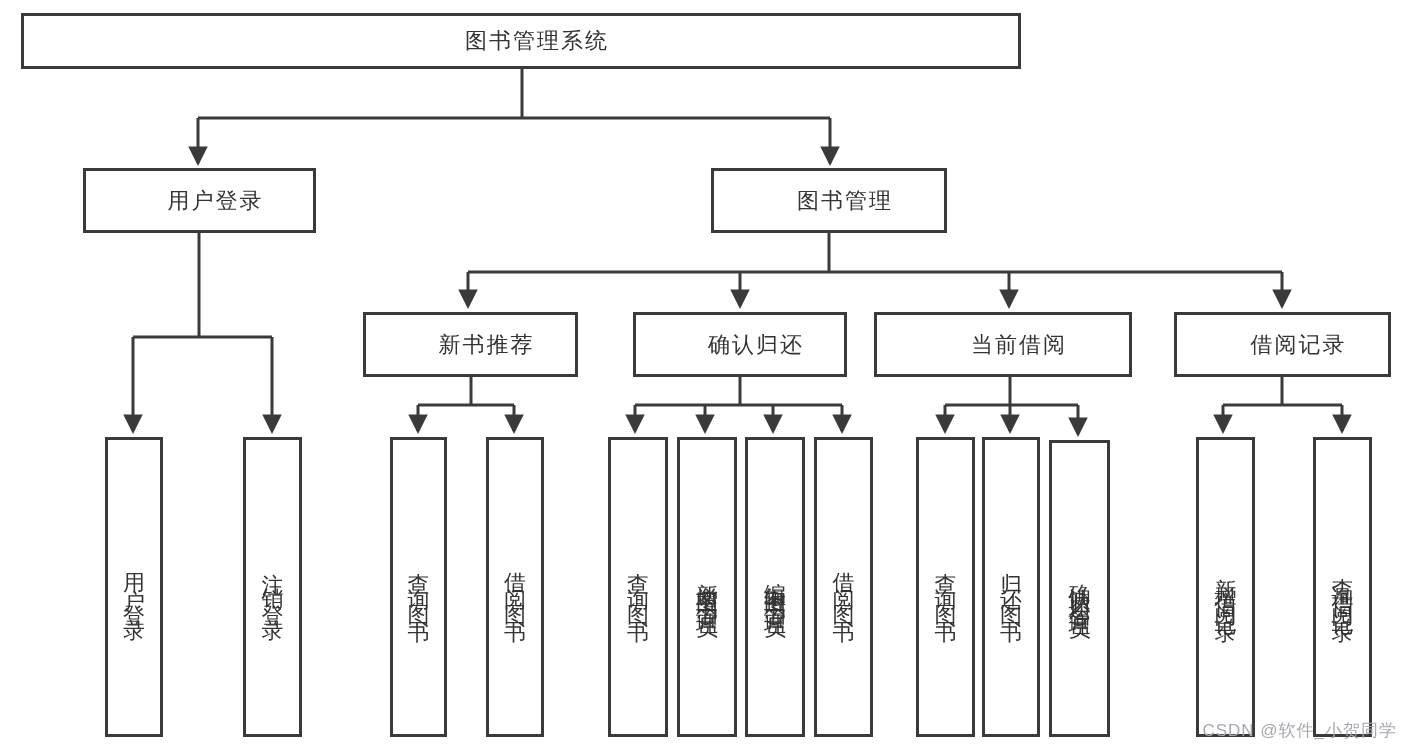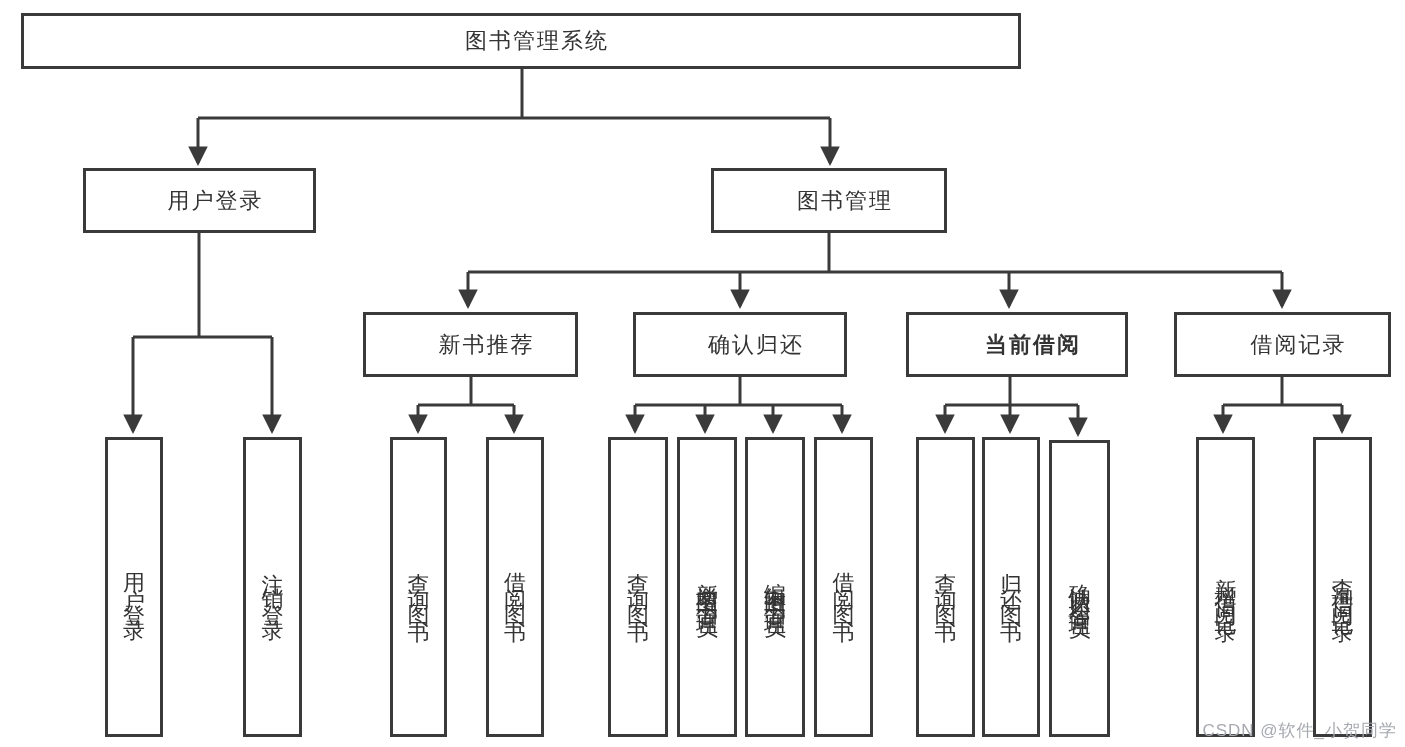--- a/index.html
+++ b/index.html
@@ -105,21 +105,21 @@
     </g>
   </svg>
 
   <div class="node" style="left:21px;top:13px;width:1000px;height:56px;">图书管理系统</div>
 
   <div class="node" style="left:83px;top:168px;width:233px;height:65px;">用户登录</div>
   <div class="node" style="left:711px;top:168px;width:236px;height:65px;">图书管理</div>
 
   <div class="node" style="left:363px;top:312px;width:215px;height:65px;text-align:right;">新书推荐</div>
   <div class="node" style="left:633px;top:312px;width:214px;height:65px;">确认归还</div>
-  <div class="node" style="left:906px;top:312px;width:222px;height:65px;font-weight:bold;">当前借阅</div>
+  <div class="node" style="left:874px;top:312px;width:258px;height:65px;">当前借阅</div>
   <div class="node" style="left:1174px;top:312px;width:217px;height:65px;">借阅记录</div>
 
   <div class="vnode" style="left:105px;top:437px;width:58px;height:300px;">
     <span class="vtext ls-wide">用户登录</span>
   </div>
   <div class="vnode" style="left:243px;top:437px;width:59px;height:300px;">
     <span class="vtext ls-wide">注销登录</span>
   </div>
 
   <div class="vnode" style="left:390px;top:437px;width:57px;height:300px;">

